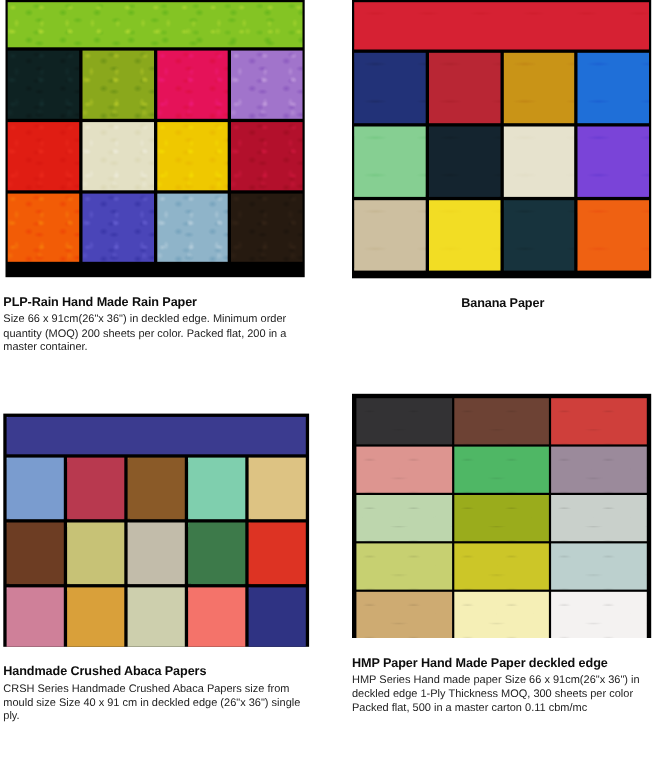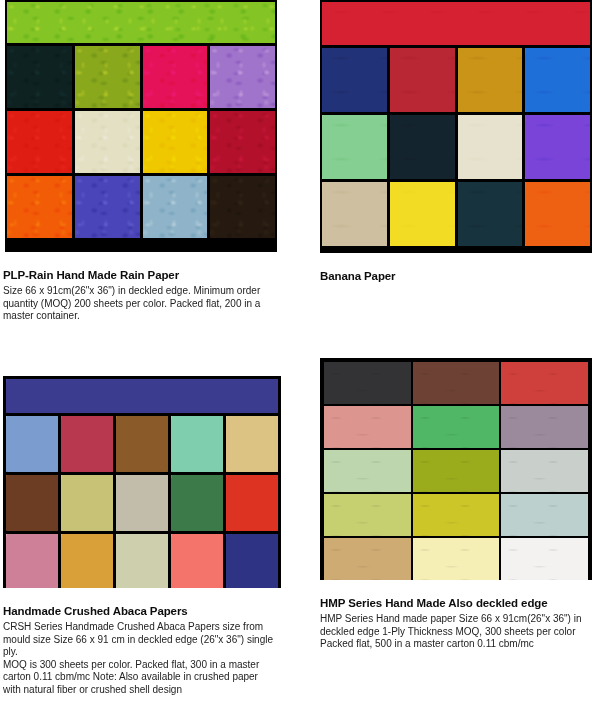--- a/index.html
+++ b/index.html
@@ -18,21 +18,21 @@
   .page {
     position: relative;
     width: 518px;
     height: 702px;
   }
   .product-card {
     position: absolute;
   }
   
   #card-plp   { left: 0px;   top: 0px;   width: 300px; }
-  #card-banana{ left: 318px; top: 0px;   width: 276px; }
+  #card-banana{ left: 318px; top: 0px;   width: 276px; text-align: center; }
   #card-crsh  { left: 0px;   top: 376px; width: 300px; }
   #card-hmp   { left: 318px; top: 358px; width: 276px; }
 
   .swatch-board {
     position: relative;
     background: #000000;
     box-sizing: border-box;
     overflow: hidden;
   }
   #board-plp    { margin-left: 5px;  width: 272px; height: 252px; padding: 2px; }
@@ -192,22 +192,21 @@
           <div class="cell tex-crush" style="background-color: rgb(221, 51, 35); height: 56px;"></div>
           <div class="cell tex-crush" style="background-color: rgb(207, 128, 153); height: 56px;"></div>
           <div class="cell tex-crush" style="background-color: rgb(217, 160, 58); height: 56px;"></div>
           <div class="cell tex-crush" style="background-color: rgb(205, 207, 173); height: 56px;"></div>
           <div class="cell tex-crush" style="background-color: rgb(244, 115, 106); height: 56px;"></div>
           <div class="cell tex-crush" style="background-color: rgb(47, 51, 131); height: 56px;"></div>
         </div>
     </div>
     <div class="product-title">Handmade Crushed Abaca Papers</div>
     <div class="product-desc">
-        <p>CRSH Series Handmade Crushed Abaca Papers size from mould size Size 66 x 91 cm in deckled edge (26"x 36") single ply.</p>
-        <p>MOQ is 300 sheets per color. Packed flat, 300 in a master carton 0.11 cbm/mc Note: Also available in crushed paper with natural fiber or crushed shell design</p>
+        <p>CRSH Series Handmade Crushed Abaca Papers size from mould size Size 40 x 91 cm in deckled edge (26"x 36") single ply.</p>
       </div>
   </div>
 
   <div class="product-card" id="card-hmp">
     <div class="swatch-board" id="board-hmp">
       <div class="grid" id="grid-hmp" style="grid-template-columns:repeat(3,1fr);gap:2px;">
           <div class="cell tex-hmp" style="background-color: rgb(51, 50, 52); height: 42px;"></div>
           <div class="cell tex-hmp" style="background-color: rgb(109, 66, 52); height: 42px;"></div>
           <div class="cell tex-hmp" style="background-color: rgb(207, 63, 59); height: 42px;"></div>
           <div class="cell tex-hmp" style="background-color: rgb(221, 149, 144); height: 42px;"></div>
@@ -217,17 +216,17 @@
           <div class="cell tex-hmp" style="background-color: rgb(154, 172, 28); height: 42px;"></div>
           <div class="cell tex-hmp" style="background-color: rgb(201, 208, 203); height: 42px;"></div>
           <div class="cell tex-hmp" style="background-color: rgb(199, 208, 113); height: 42px;"></div>
           <div class="cell tex-hmp" style="background-color: rgb(204, 198, 40); height: 42px;"></div>
           <div class="cell tex-hmp" style="background-color: rgb(188, 208, 206); height: 42px;"></div>
           <div class="cell tex-hmp" style="background-color: rgb(206, 171, 114); height: 42px;"></div>
           <div class="cell tex-hmp" style="background-color: rgb(245, 239, 182); height: 42px;"></div>
           <div class="cell tex-hmp" style="background-color: rgb(244, 242, 241); height: 42px;"></div>
         </div>
     </div>
-    <div class="product-title">HMP Series Hand Made Also deckled edge</div>
+    <div class="product-title">HMP Paper Hand Made Paper deckled edge</div>
     <div class="product-desc">HMP Series Hand made paper Size 66 x 91cm(26"x 36") in deckled edge 1-Ply Thickness MOQ, 300 sheets per color Packed flat, 500 in a master carton 0.11 cbm/mc</div>
   </div>
 
 </div>
 
 </body></html>

